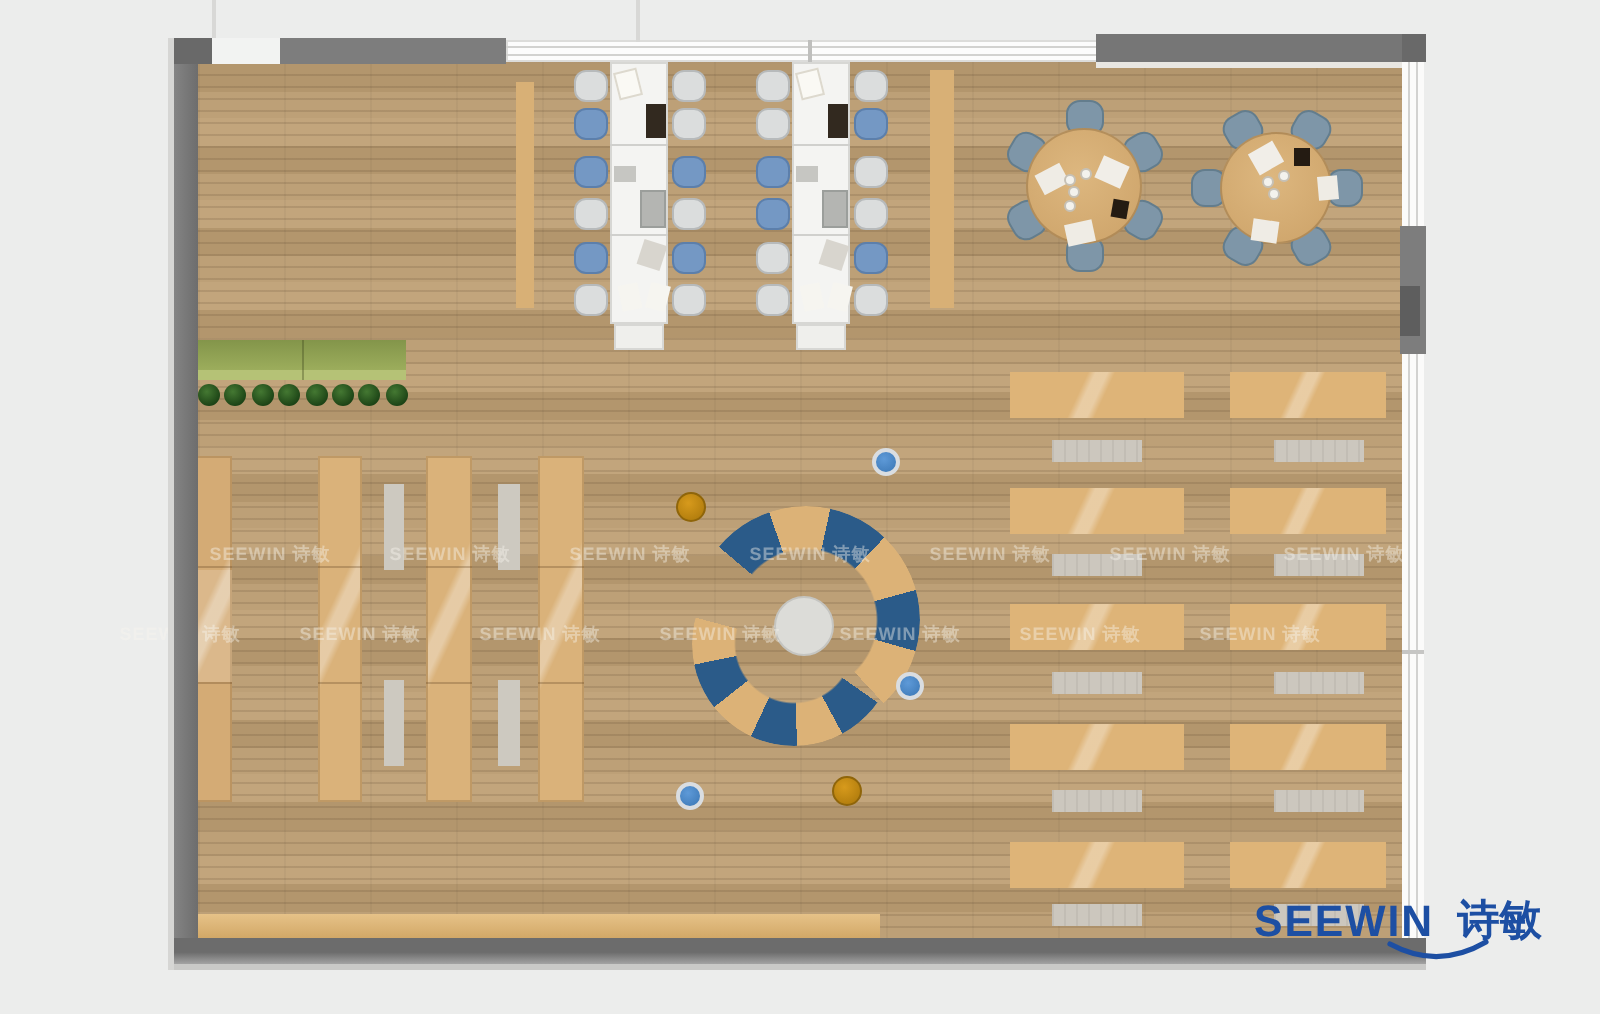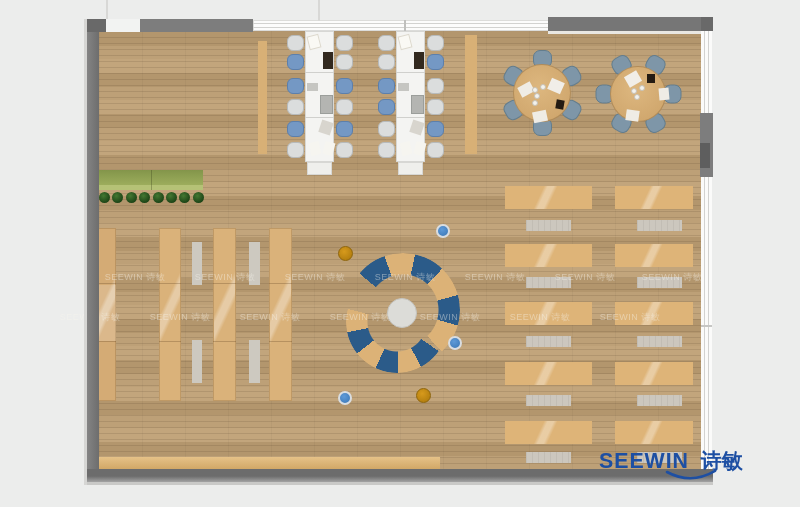--- a/index.html
+++ b/index.html
@@ -11,22 +11,22 @@
     background:
       repeating-linear-gradient(90deg, rgba(0,0,0,.035) 0 1px, rgba(0,0,0,0) 1px 43px),
       repeating-linear-gradient(180deg, rgba(70,50,30,.14) 0 1px, rgba(0,0,0,0) 1px 6px),
       repeating-linear-gradient(0deg, #bda077 0 13px, #b3966d 13px 27px, #c2a57c 27px 41px);
     background-color:#b89b73;
   }
   .desk::after{content:'';position:absolute;inset:0;
     background:linear-gradient(115deg,rgba(255,255,255,0) 40%,rgba(255,255,255,.33) 44% 50%,rgba(255,255,255,0) 54%);}
   .bench{background:repeating-linear-gradient(90deg, rgba(0,0,0,.05) 0 1px, transparent 1px 6px),#ccc7be;}
   .wm{position:absolute;transform:translateX(-50%);white-space:nowrap;
-      font-size:9px;font-weight:normal;letter-spacing:.5px;color:rgba(248,245,238,.42);}
-  .logo{position:absolute;left:599px;top:449px;display:flex;align-items:center;z-index:50;}
+      font-size:9px;font-weight:bold;letter-spacing:.5px;color:rgba(248,245,238,.42);}
+  .logo{position:absolute;left:627px;top:449px;display:flex;align-items:center;z-index:50;}
   .logo .latin{font-size:22px;line-height:24px;font-weight:900;letter-spacing:1px;transform:scaleX(.97);transform-origin:left;}
   .logo .cn{font-size:21px;line-height:24px;font-weight:700;margin-left:9px;}
   .logo svg{position:absolute;left:66px;top:21px;}
 </style>
 </head>
 <body>
 
 <div class="stage">
   <div id="scene">
       <div class="it wood" style="left: 99px; top: 31px; width: 602px; height: 438px;"></div>

